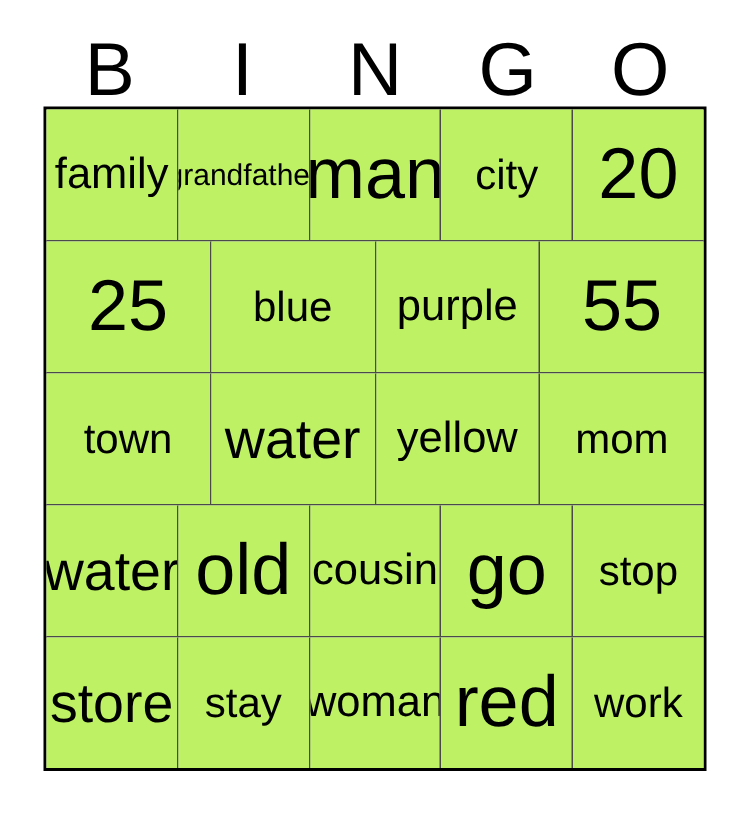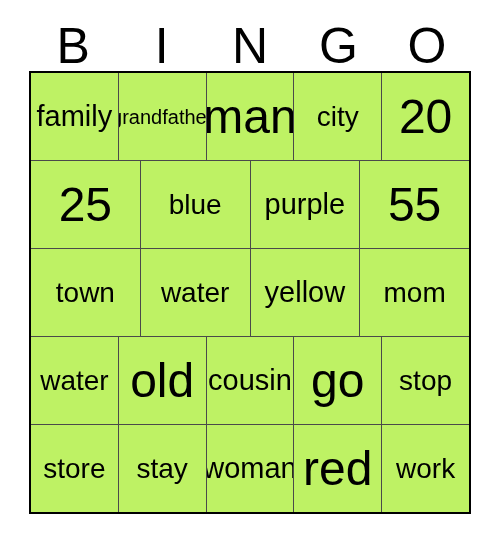--- a/index.html
+++ b/index.html
@@ -89,21 +89,21 @@
     line-height: 1.0;
     font-weight: 400;
     color: #000000;
     text-align: center;
     padding: 0 1px;
   }
 
   
   .fs-xl   { font-size: 48px; }  
   .fs-lg   { font-size: 28px; }  
-  .fs-md   { font-size: 28px; }  
+  .fs-md   { font-size: 37px; }  
   .fs-sm   { font-size: 29px; }  
   .fs-xs   { font-size: 20px; }  
 </style>
 </head>
 <body>
 
 <div id="card">
 
   <div id="header-row">
     <div class="header-letter">B</div>

